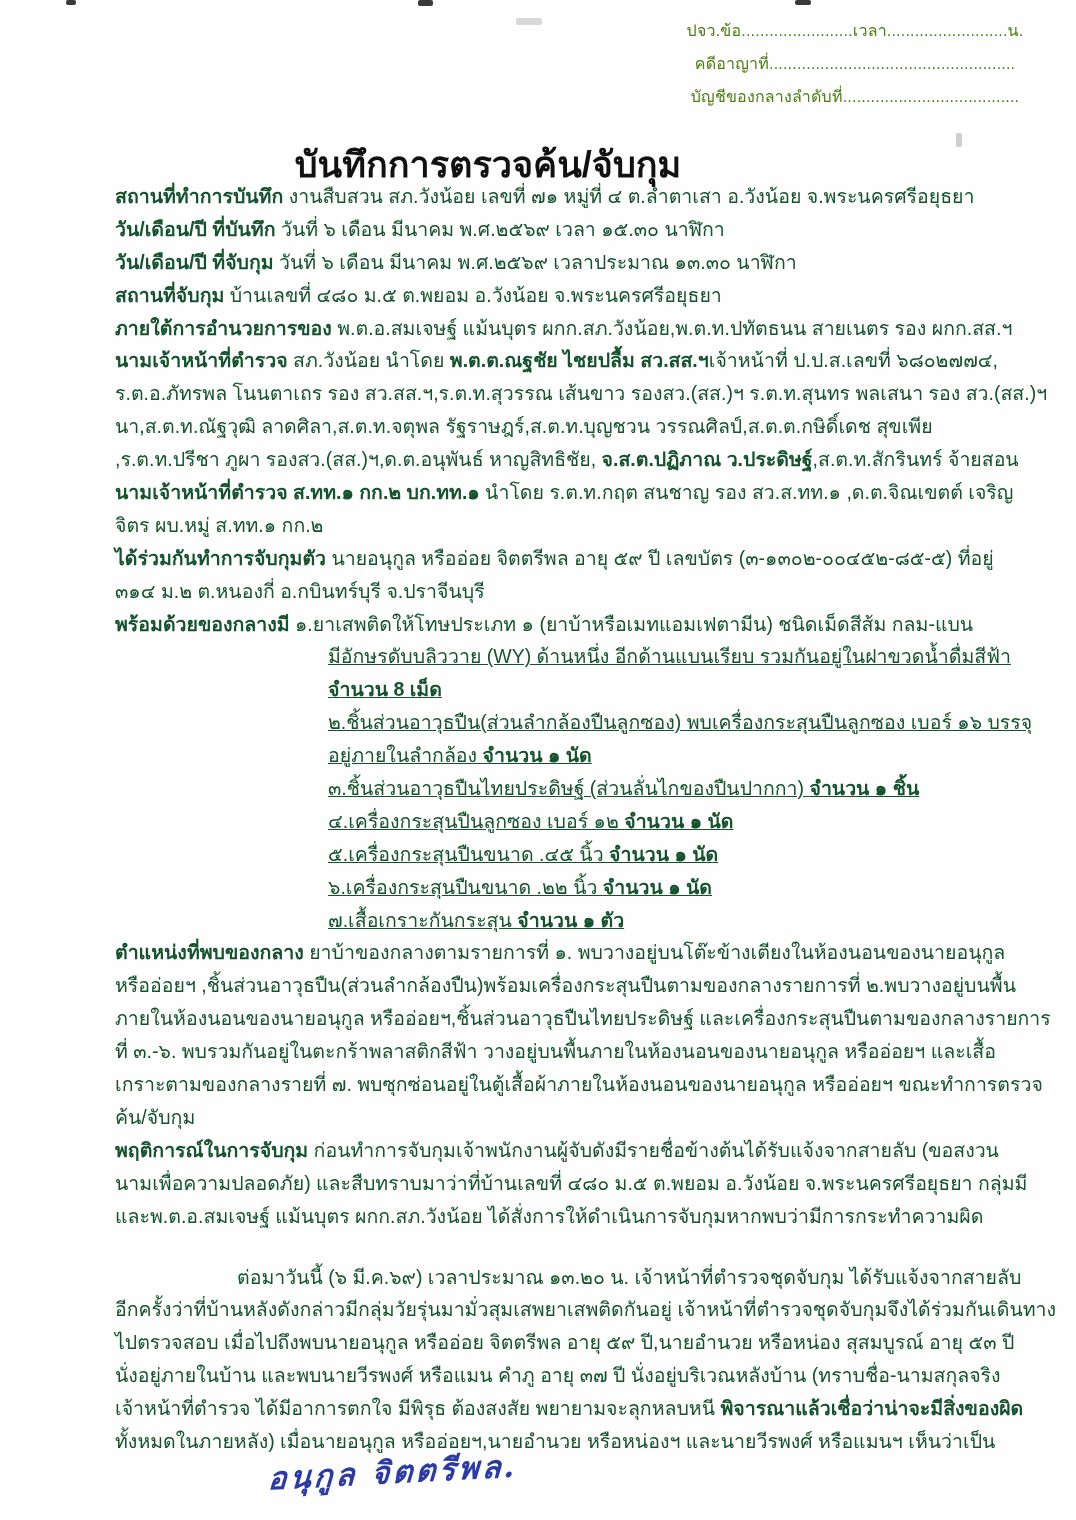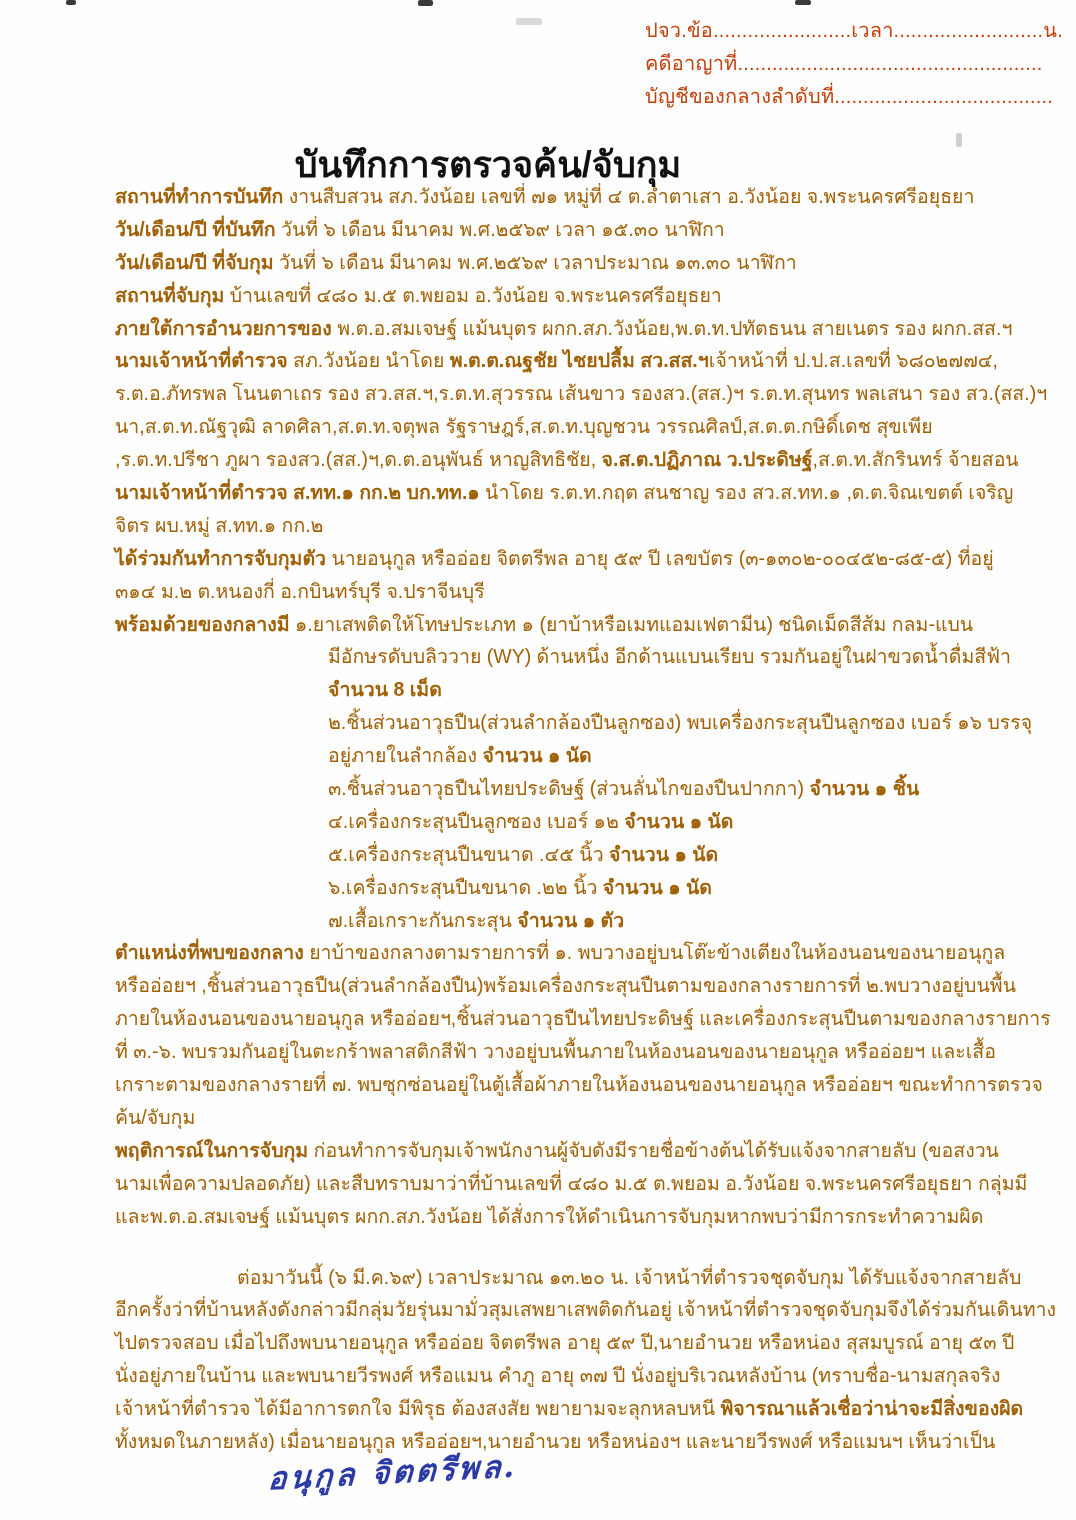--- a/index.html
+++ b/index.html
@@ -9,43 +9,44 @@
     font-family: "Liberation Sans", sans-serif;
     color: #161616;
     position: relative;
     overflow: hidden;
   }
   .page { position: absolute; inset: 0; background: #fefefe; }
 
   
   .header-right {
     position: absolute; top: 14px; left: 645px; width: 420px;
-    font-size: 20px; line-height: 33px; color: #c2410c;
+    font-size: 16px; line-height: 33px; color: #4d7c0f;
     letter-spacing: 0.2px;
+    text-align: center;
   }
   .header-right div { white-space: nowrap; }
 
   
   .doc-title {
     position: absolute; top: 136px; left: 0; width: 976px;
     text-align: center;
     font-size: 36px; font-weight: 700; color: #111;
   }
 
   
   .doc-body {
     position: absolute; top: 180px; left: 115px; width: 948px;
-    font-size: 19.5px; color: #a16207;
+    font-size: 19.5px; color: #14532d;
   }
   .line {
     height: 32.9px; line-height: 32.9px;
     white-space: nowrap; overflow: visible;
   }
   .line b { font-weight: 700; }
-  .indent-1 { padding-left: 213px; }
+  .indent-1 { padding-left: 213px; text-decoration: underline; }
   .indent-2 { padding-left: 122px; margin-top: 28px; }
 
   
   .signature {
     position: absolute; top: 1447px; left: 268px;
     font-family: "DejaVu Serif", serif;
     font-style: italic; font-weight: 700;
     font-size: 31px;
     transform: rotate(-3deg) skewX(-6deg);
     letter-spacing: 3px;

